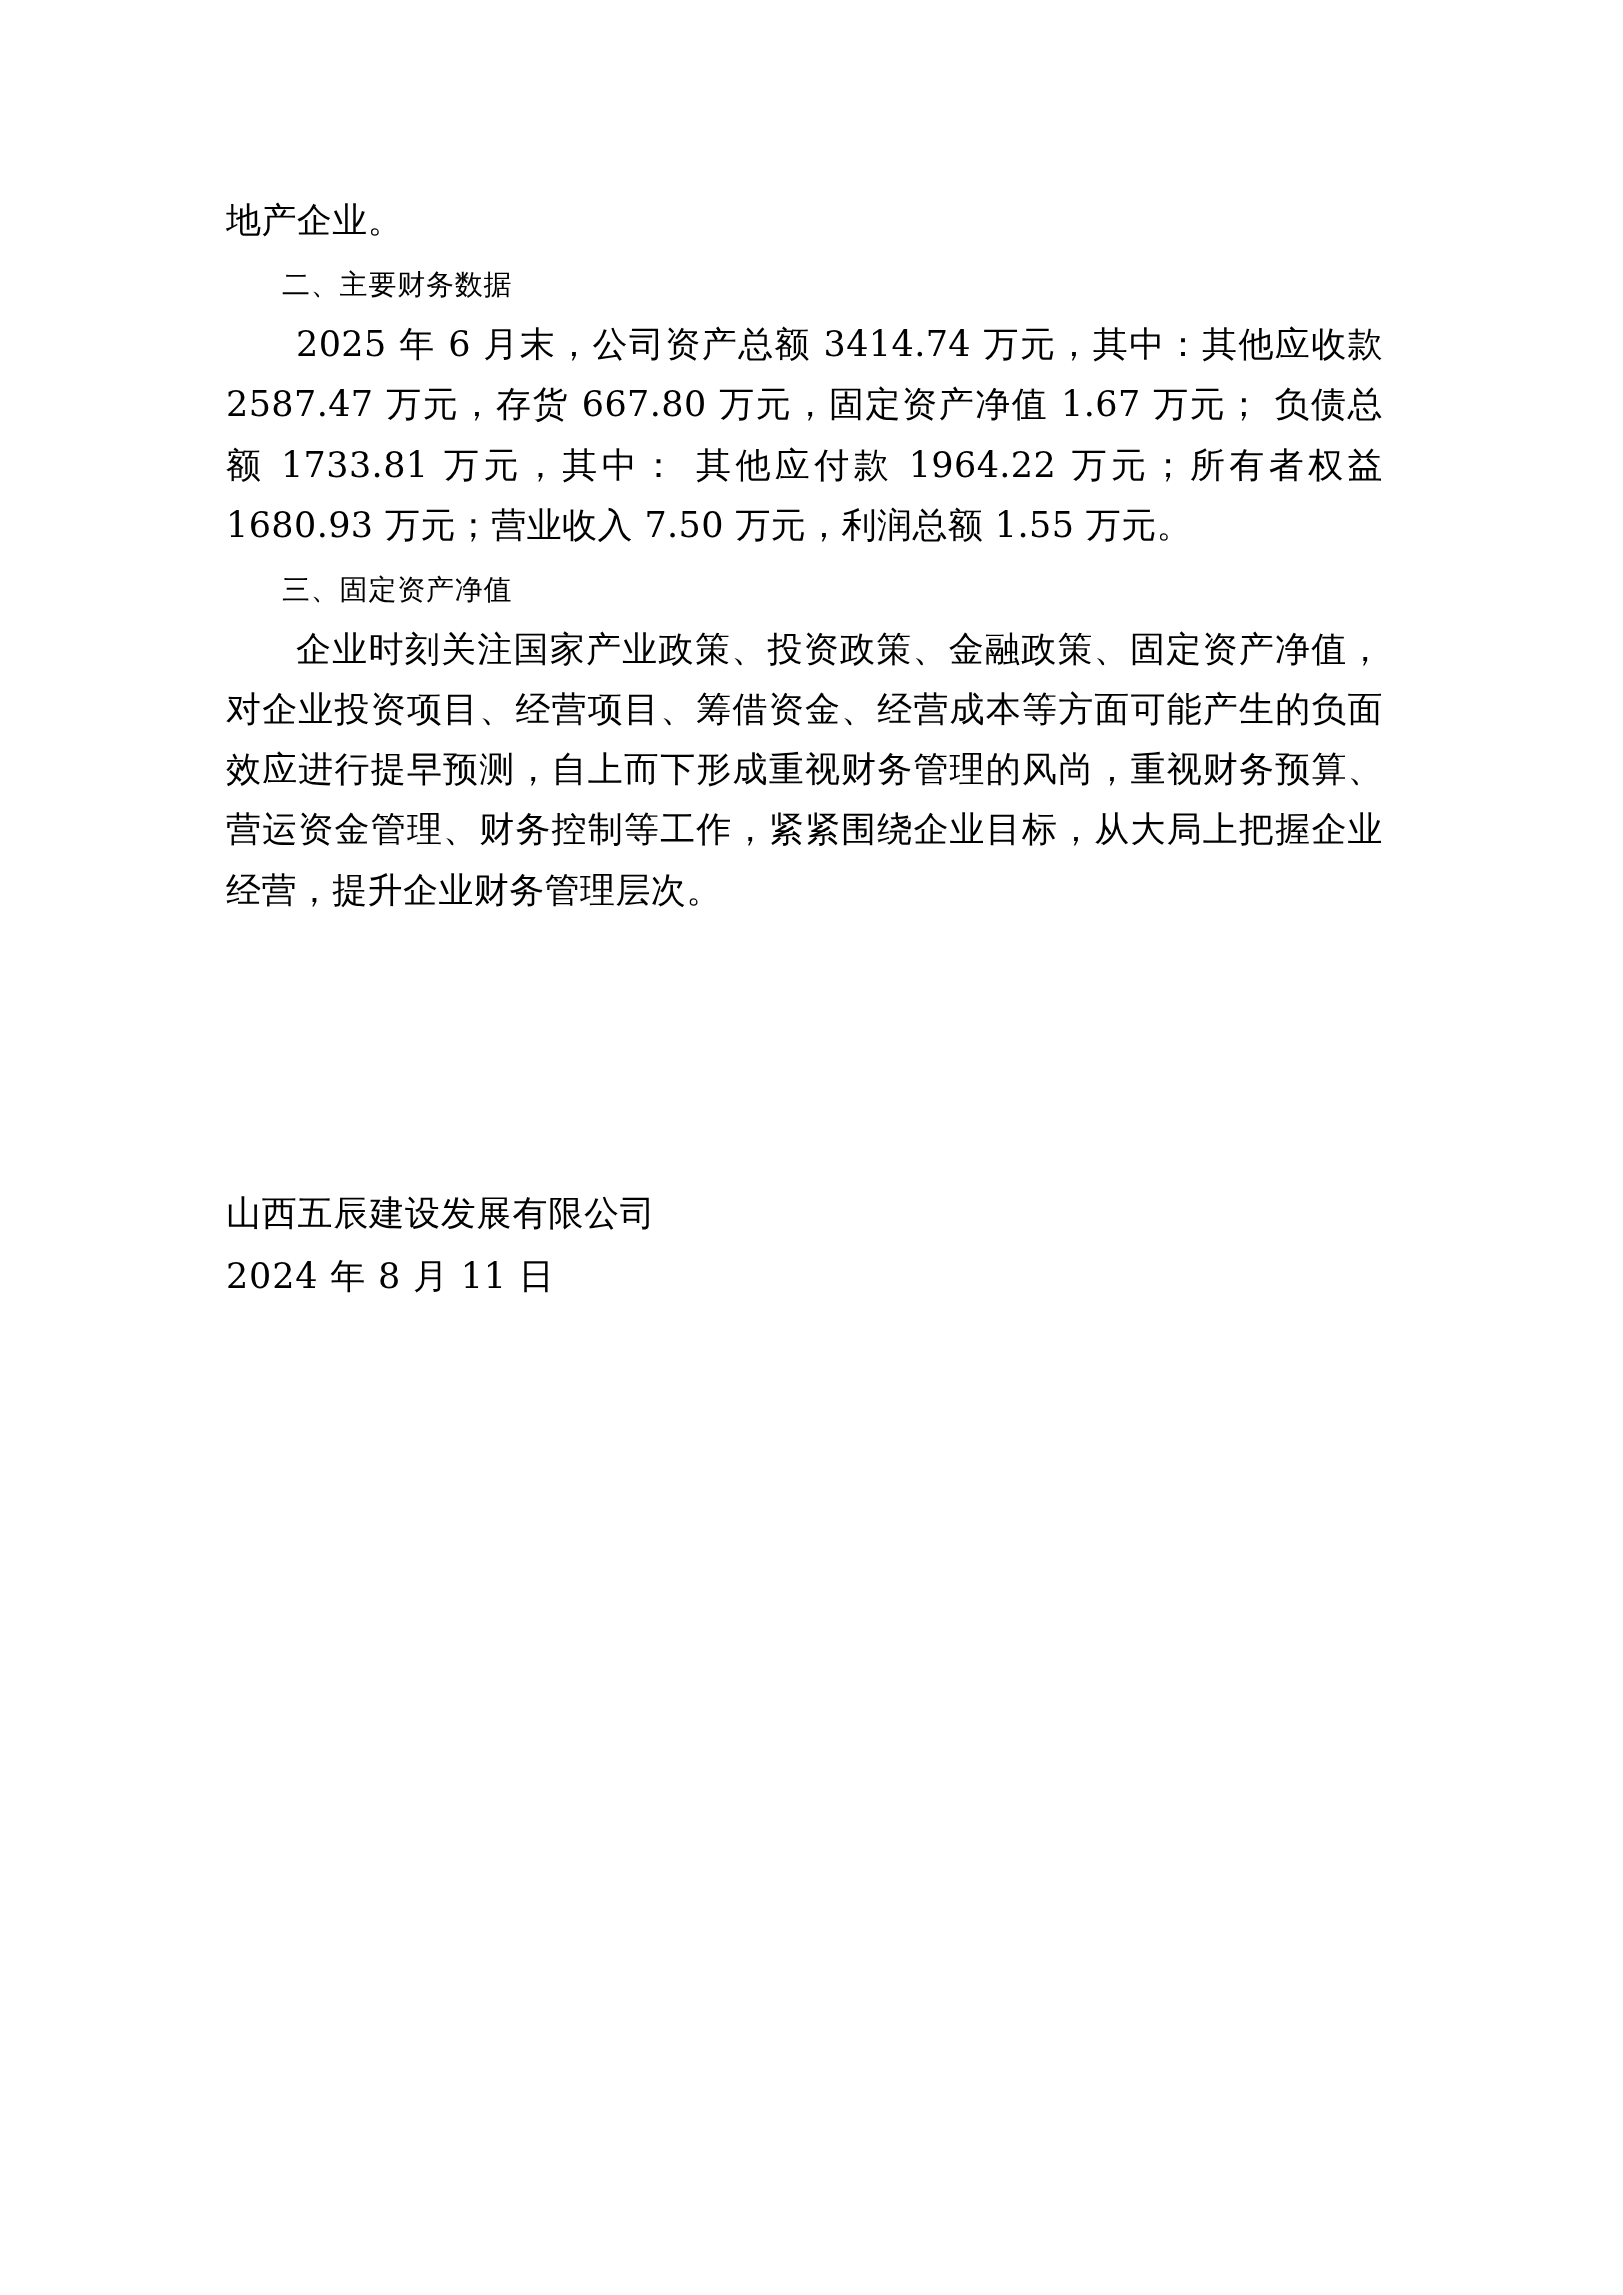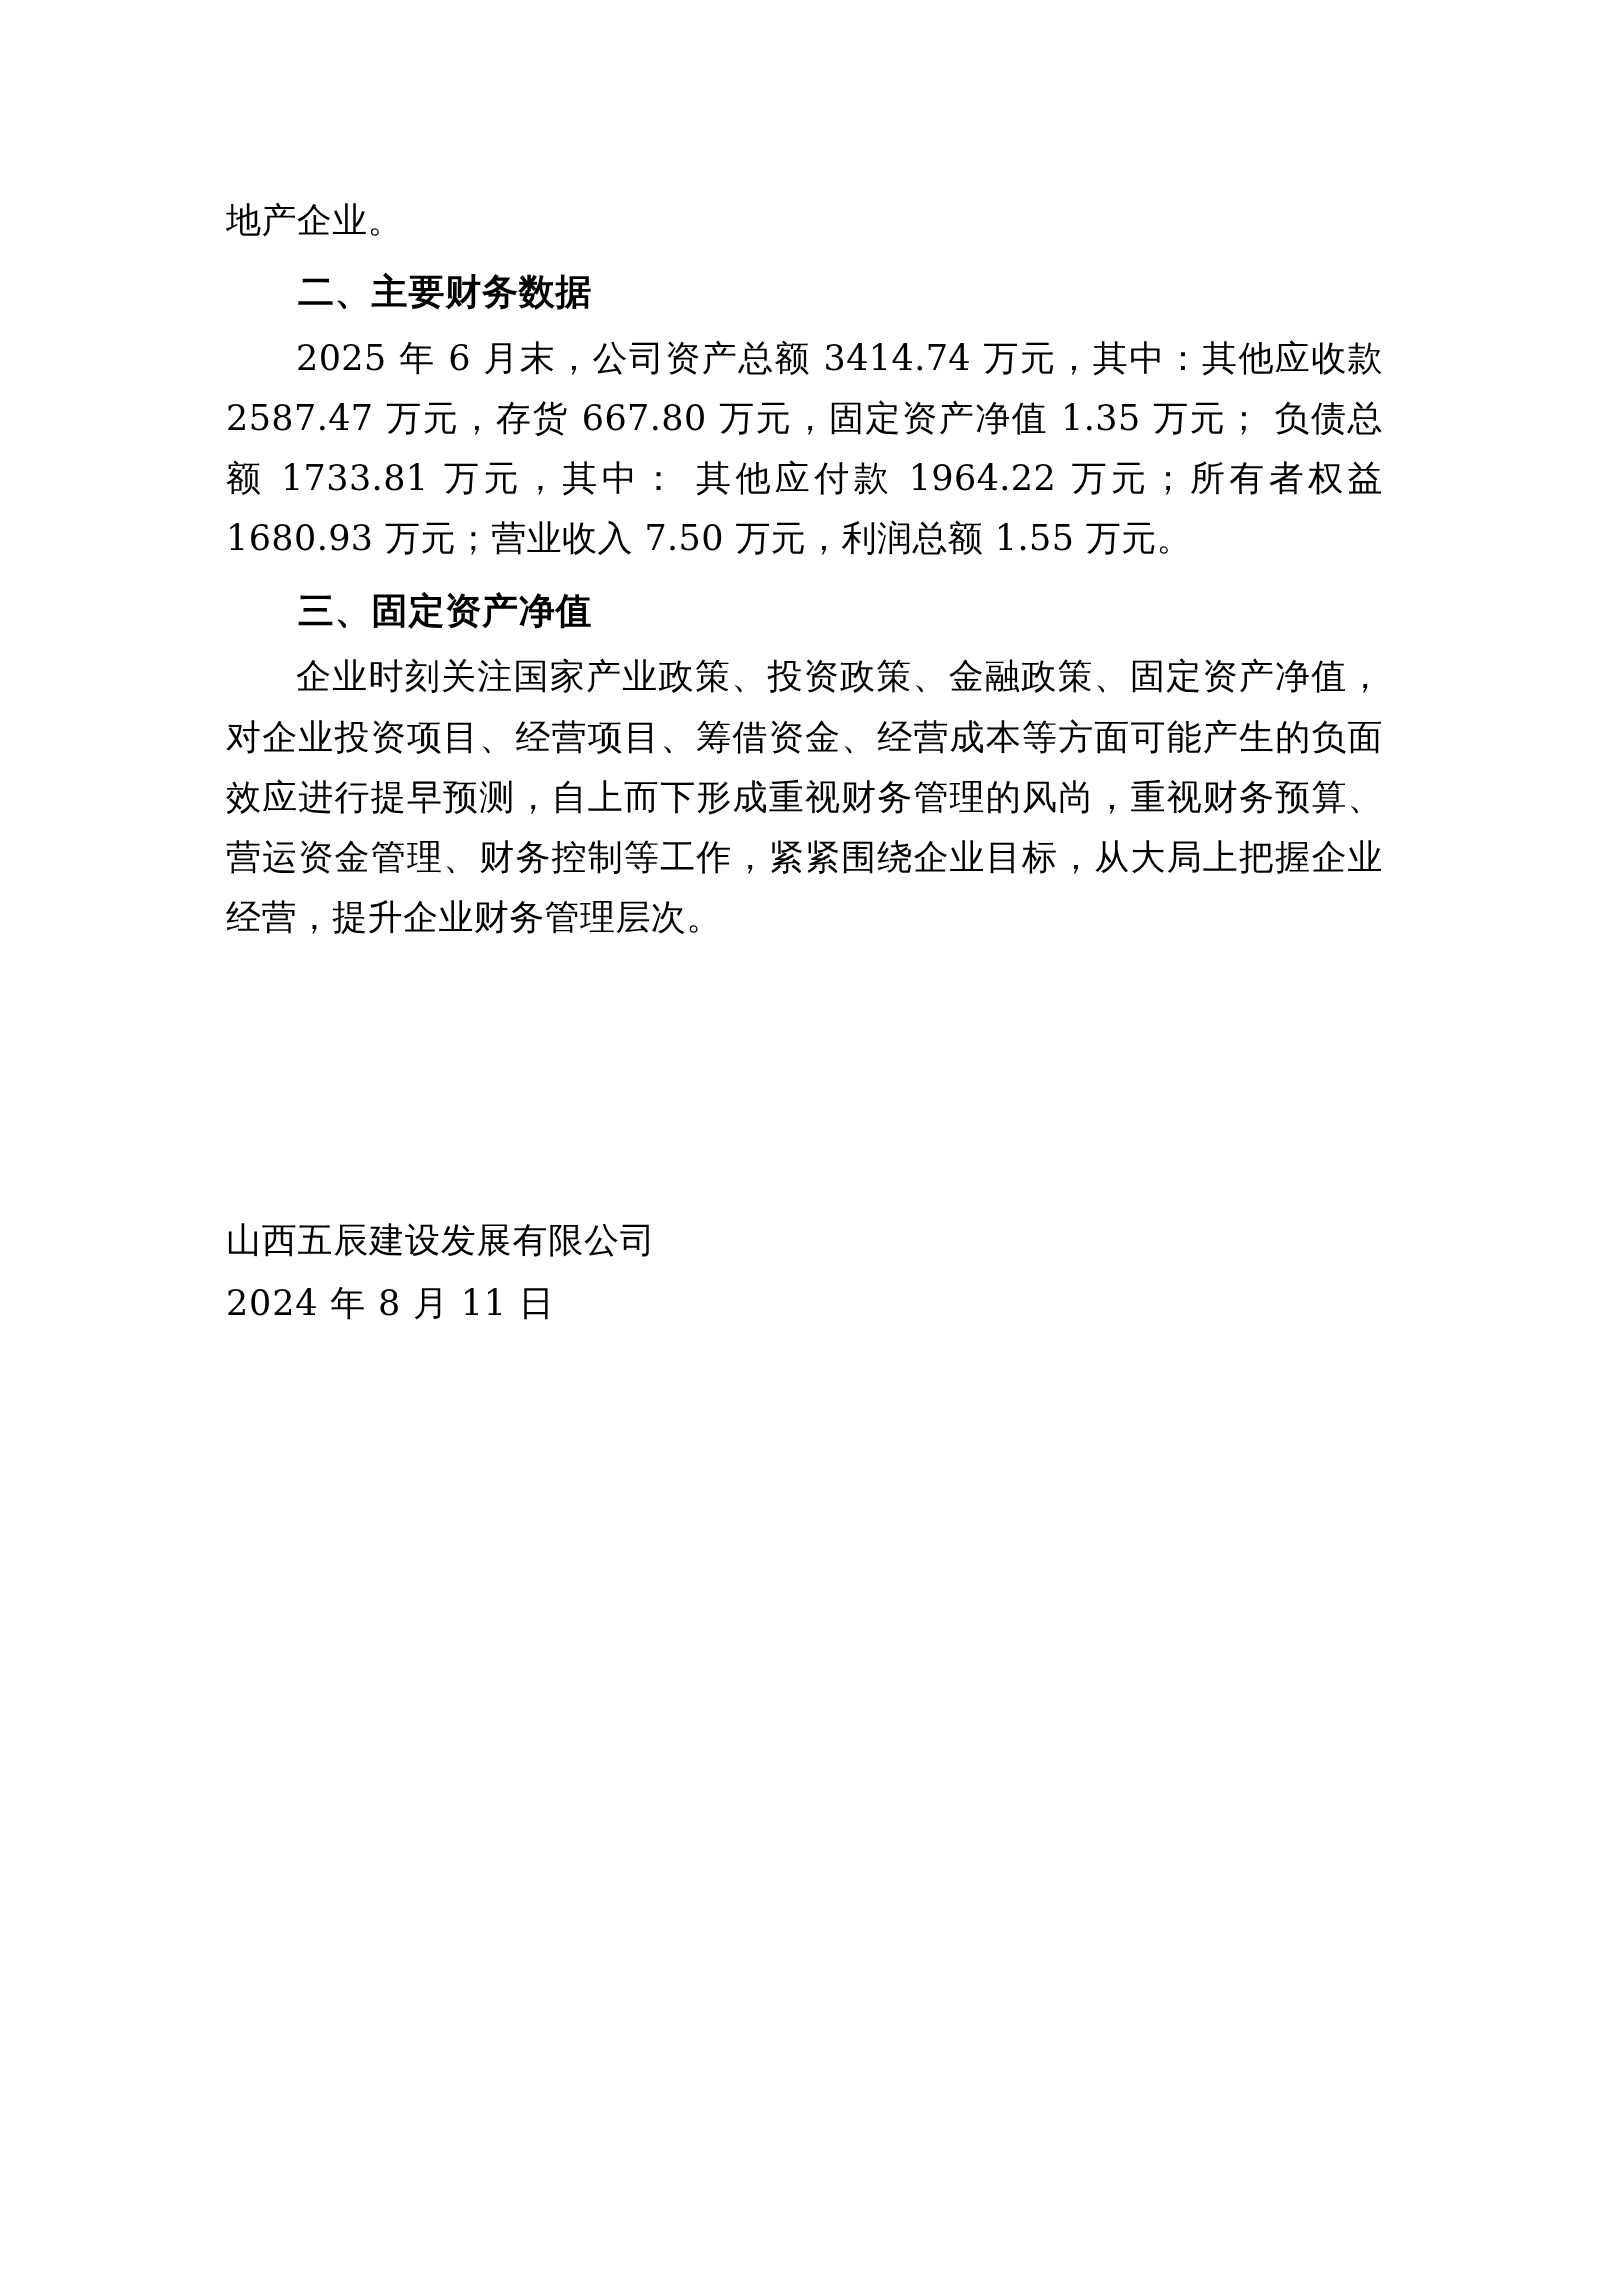--- a/index.html
+++ b/index.html
@@ -33,22 +33,22 @@
     line-height: 1.72;
     text-align: justify;
     text-justify: inter-ideograph;
     margin: 0 0 3.2px 0;
     letter-spacing: 0.4px;
   }
   .indent {
     text-indent: 2em;
   }
   .heading {
-    font-size: 36px;
-    font-weight: bold;
+    font-size: 28px;
+    font-weight: normal;
     line-height: 1.72;
     margin: 11px 0 4.8px 0;
     text-indent: 2em;
     letter-spacing: 0.8px;
     font-family: "DejaVu Sans", "Liberation Sans", sans-serif;
   }
   .signature-block {
     margin-top: 262px;
     text-align: left;
     padding-right: 62px;
@@ -68,21 +68,21 @@
 </head>
 <body>
 
 <div class="page">
   <div class="doc-body">
 
     <p class="para">地产企业。</p>
 
     <h2 class="heading">二、主要财务数据</h2>
 
-    <p class="para indent">2025 年 6 月末，公司资产总额 3414.74 万元，其中：其他应收款 2587.47 万元，存货 667.80 万元，固定资产净值 1.35 万元； 负债总额 1733.81 万元，其中： 其他应付款 1964.22 万元；所有者权益 1680.93 万元；营业收入 7.50 万元，利润总额 1.55 万元。</p>
+    <p class="para indent">2025 年 6 月末，公司资产总额 3414.74 万元，其中：其他应收款 2587.47 万元，存货 667.80 万元，固定资产净值 1.67 万元； 负债总额 1733.81 万元，其中： 其他应付款 1964.22 万元；所有者权益 1680.93 万元；营业收入 7.50 万元，利润总额 1.55 万元。</p>
 
     <h2 class="heading">三、固定资产净值</h2>
 
     <p class="para indent">企业时刻关注国家产业政策、投资政策、金融政策、固定资产净值，对企业投资项目、经营项目、筹借资金、经营成本等方面可能产生的负面效应进行提早预测，自上而下形成重视财务管理的风尚，重视财务预算、营运资金管理、财务控制等工作，紧紧围绕企业目标，从大局上把握企业经营，提升企业财务管理层次。</p>
 
     <div class="signature-block">
       <div class="signature-line">山西五辰建设发展有限公司</div>
       <div class="date-line">2024 年 8 月 11 日</div>
     </div>
 

